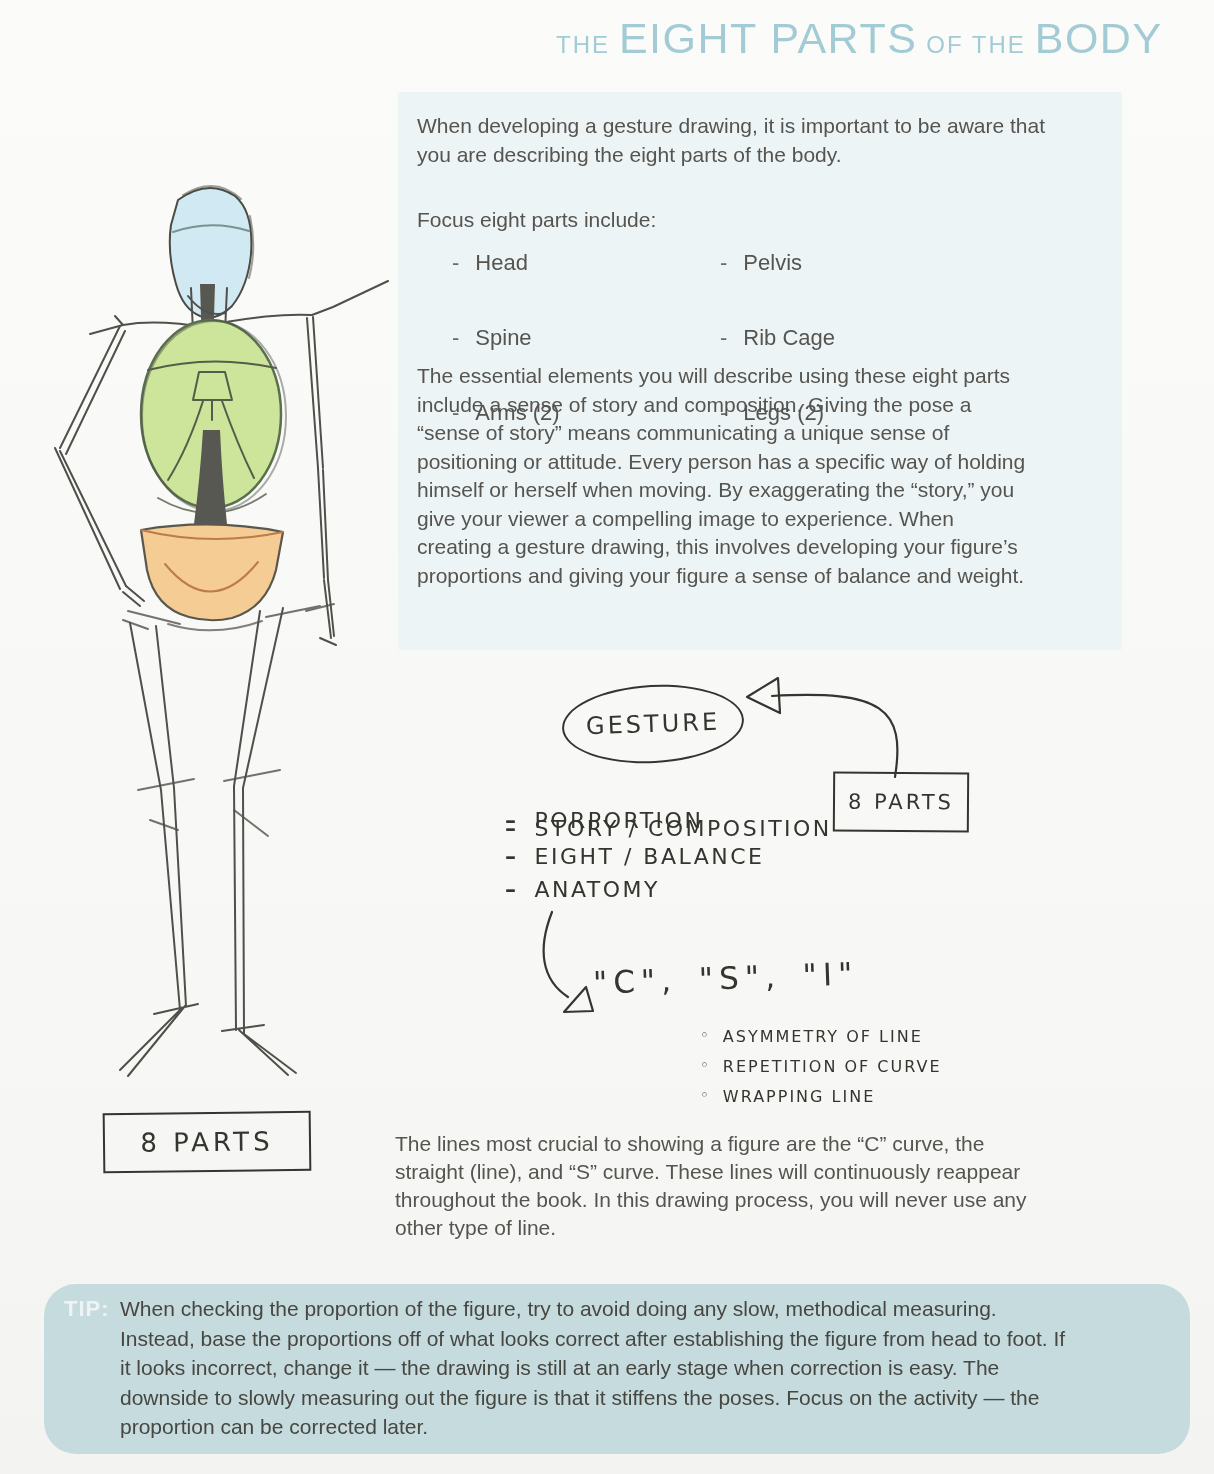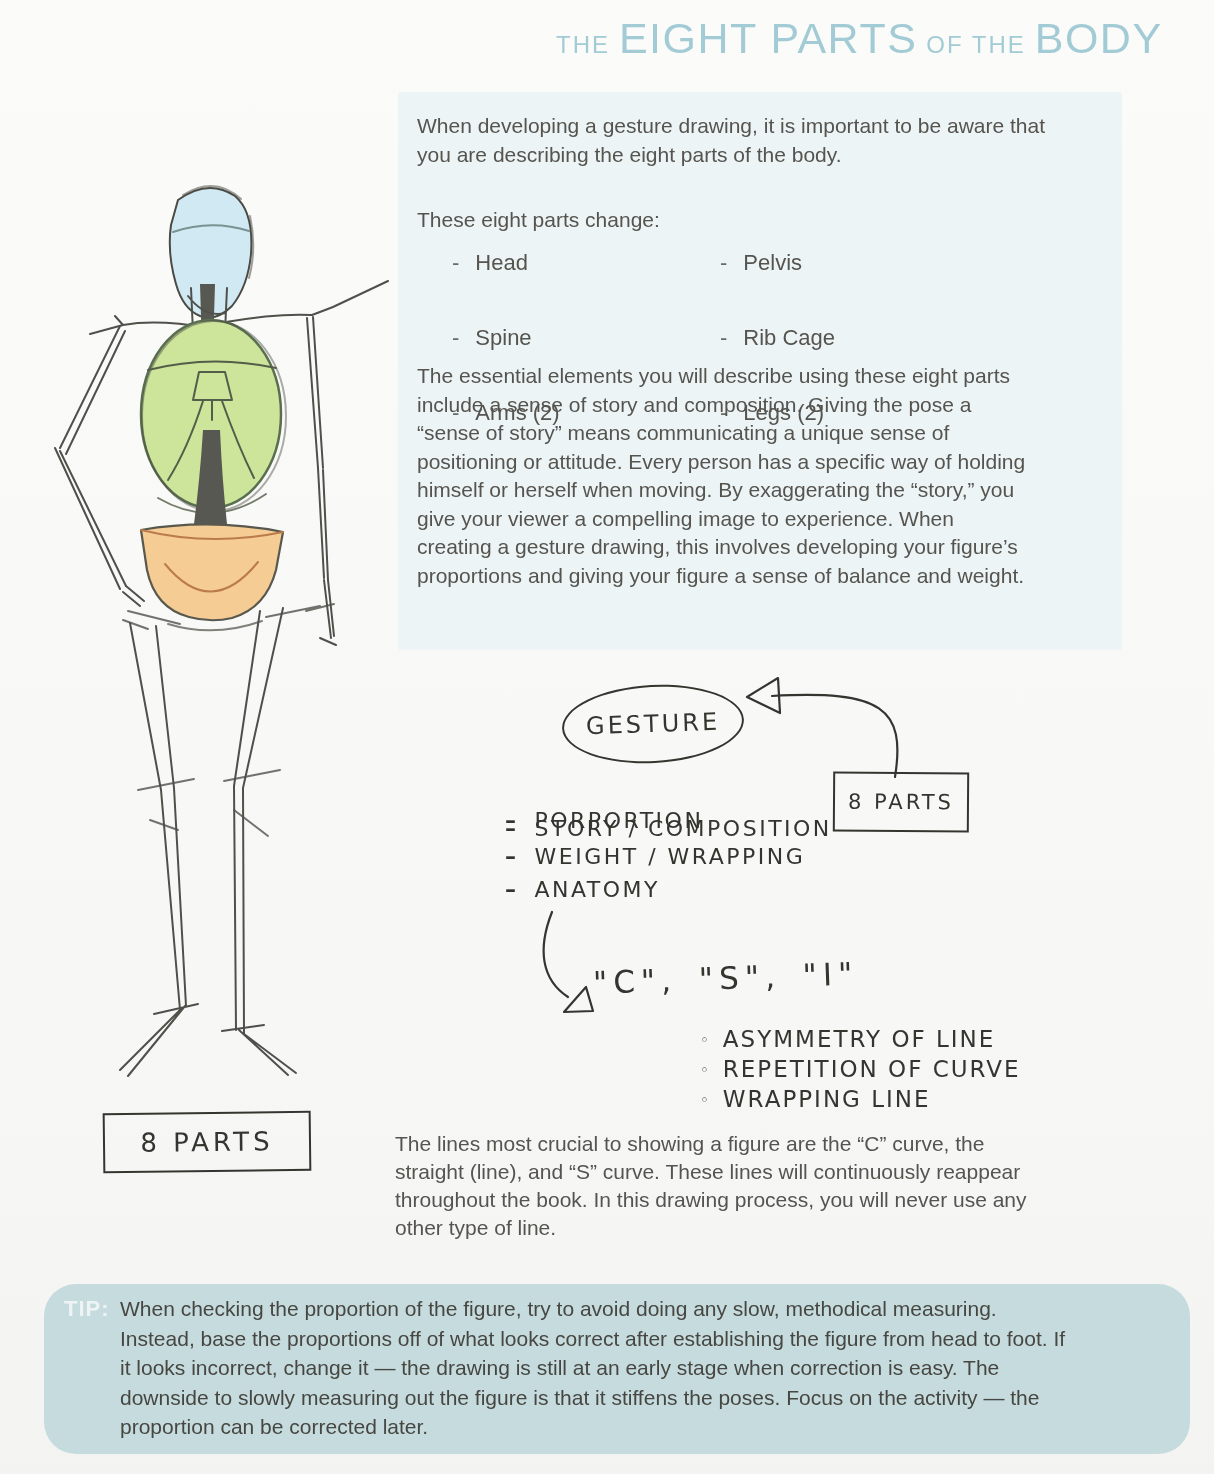--- a/index.html
+++ b/index.html
@@ -28,21 +28,21 @@
 
   
   .hw{font-family:"DejaVu Sans",sans-serif;color:var(--ink,#35352f);}
   .dash-item{position:absolute;left:505px;font-size:22px;letter-spacing:2.5px;font-weight:500;white-space:nowrap;}
   .dash-item::before{content:"–";margin-right:16px;font-weight:700;}
   .dash-item:nth-of-type(1){transform:rotate(-1.6deg);}
   .dash-item:nth-of-type(2){transform:rotate(-0.4deg);}
   .dash-item:nth-of-type(3){transform:rotate(-0.8deg);}
   .dash-item:nth-of-type(4){transform:rotate(0.3deg);}
 
-  .bullet-item{position:absolute;left:700px;font-size:23px;letter-spacing:2px;font-weight:500;white-space:nowrap;}
+  .bullet-item{position:absolute;left:700px;font-size:16px;letter-spacing:2px;font-weight:500;white-space:nowrap;}
   .bullet-item::before{content:"◦";margin-right:12px;font-size:15px;vertical-align:2px;}
 
   .csi{position:absolute;left:593px;top:960px;font-size:31px;letter-spacing:6px;
        word-spacing:6px;font-weight:500;transform:rotate(-2deg);white-space:nowrap;}
 
   .ellipse{position:absolute;left:562px;top:685px;width:178px;height:74px;
            border:2.3px solid var(--ink,#35352f);border-radius:50%;
            transform:rotate(-3deg);display:flex;align-items:center;justify-content:center;}
   .ellipse .hw-label{font-size:24px;letter-spacing:3px;font-weight:500;transform:rotate(1deg);}
 
@@ -72,21 +72,21 @@
   <div class="panel"></div>
 
   <h1 class="title">
     <span class="t-small">THE</span>
     <span class="t-big">EIGHT PARTS</span>
     <span class="t-small">OF THE</span>
     <span class="t-big">BODY</span>
   </h1>
 
   <p class="para p1">When developing a gesture drawing, it is important to be aware that you are describing the eight parts of the body.</p>
-  <p class="para lead">These eight parts change:</p>
+  <p class="para lead">Focus eight parts include:</p>
 
   <div class="parts">
     <span class="part">Head</span>
     <span class="part">Pelvis</span>
     <span class="part">Spine</span>
     <span class="part">Rib Cage</span>
     <span class="part">Arms (2)</span>
     <span class="part">Legs (2)</span>
   </div>
 
@@ -170,21 +170,21 @@
     <g stroke="#35352f" stroke-width="2.2" fill="none" stroke-linecap="round" stroke-linejoin="round">
       <path d="M395,127 C406,58 382,40 272,46"></path>
       <path d="M278,28 L247,47 L280,63 Z"></path>
       <path d="M52,262 C37,300 42,330 68,347"></path>
       <path d="M86,337 L64,362 L93,361 Z"></path>
     </g>
   </svg>
 
   <div class="hw dash-item" style="top:816px">STORY / COMPOSITION</div>
   <div class="hw dash-item" style="top:808px">PORPORTION</div>
-  <div class="hw dash-item" style="top:844px">WEIGHT / WRAPPING</div>
+  <div class="hw dash-item" style="top:844px">EIGHT / BALANCE</div>
   <div class="hw dash-item" style="top:877px">ANATOMY</div>
 
   <div class="hw csi">"C", "S", "I"</div>
 
   <div class="hw bullet-item" style="top:1026px">ASYMMETRY OF LINE</div>
   <div class="hw bullet-item" style="top:1056px">REPETITION OF CURVE</div>
   <div class="hw bullet-item" style="top:1086px">WRAPPING LINE</div>
 
   <p class="para p3">The lines most crucial to showing a figure are the “C” curve, the straight (line), and “S” curve.  These lines will continuously reappear throughout the book.  In this drawing process, you will never use any other type of line.</p>
 

